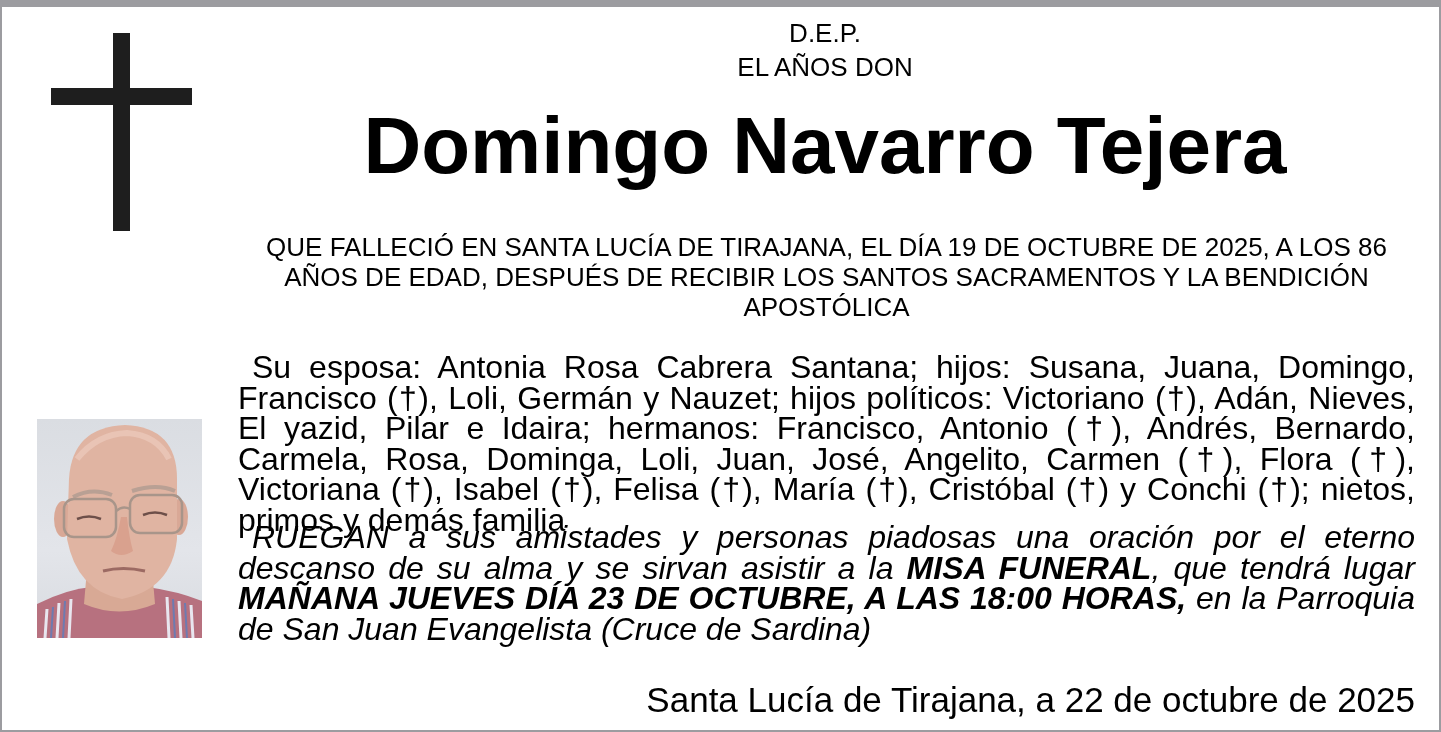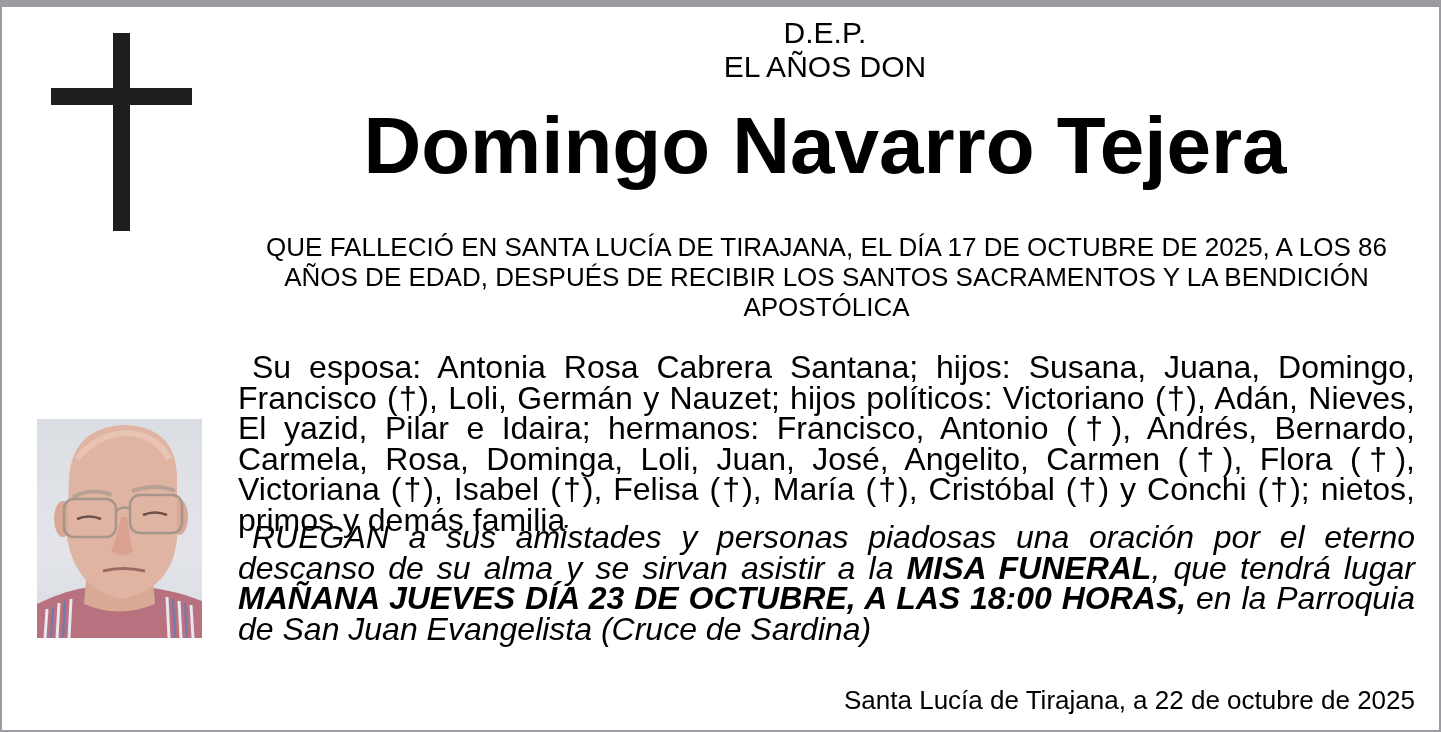--- a/index.html
+++ b/index.html
@@ -1,48 +1,48 @@
 <!DOCTYPE html>
 <html><head>
 <meta charset="utf-8">
 <style>
   html, body { margin: 0; padding: 0; }
   body { width: 1441px; height: 732px; background: #ffffff; position: relative; overflow: hidden; font-family: "Liberation Sans", "DejaVu Sans", sans-serif; color: #000; }
   .frame { position: absolute; left: 0; top: 0; width: 1441px; height: 732px; box-sizing: border-box; border-top: 7px solid #9c9ca0; border-left: 2px solid #9c9ca0; border-right: 2px solid #9c9ca0; border-bottom: 2px solid #9c9ca0; }
   .cross-v { position: absolute; left: 113px; top: 33px; width: 17px; height: 198px; background: #1e1e1e; }
   .cross-h { position: absolute; left: 51px; top: 88px; width: 141px; height: 17px; background: #1e1e1e; }
-  .header-small { position: absolute; left: 600px; width: 450px; text-align: center; font-size: 30px; line-height: 26px; }
+  .header-small { position: absolute; left: 600px; width: 450px; text-align: center; font-size: 26px; line-height: 26px; }
   .dep { top: 20px; }
   .senor { top: 54px; }
   .name { position: absolute; left: 230px; width: 1190px; top: 98px; text-align: center; font-weight: bold; font-size: 80px; line-height: 96px; letter-spacing: 0px; }
   .intro { position: absolute; left: 238px; width: 1177px; top: 232px; text-align: center; font-size: 26px; line-height: 30px; }
   .para { position: absolute; left: 238px; width: 1177px; font-size: 32px; line-height: 30.5px; text-align: justify; text-indent: 14px; }
   .family { top: 352px; }
   .ruegan { top: 522px; font-style: italic; }
   .para b { font-weight: bold; }
-  .sign { position: absolute; right: 26px; top: 684px; font-size: 26px; line-height: 32px; text-align: right; }
+  .sign { position: absolute; right: 26px; top: 684px; font-size: 35px; line-height: 32px; text-align: right; }
   .photo { position: absolute; left: 37px; top: 419px; width: 165px; height: 219px; overflow: hidden; background: linear-gradient(180deg, #dadde2 0%, #e3e5ea 60%, #d8dbe0 100%); }
   .photo svg { display: block; }
 </style>
 </head>
 <body>
 
 <div class="frame"></div>
 
 <div>
   <div class="cross-v"></div>
   <div class="cross-h"></div>
 </div>
 
 <div class="header-small dep">D.E.P.</div>
 <div class="header-small senor">EL AÑOS DON</div>
 
 <div class="name">Domingo Navarro Tejera</div>
 
-<div class="intro">QUE FALLECIÓ EN SANTA LUCÍA DE TIRAJANA, EL DÍA 17 DE OCTUBRE DE 2025, A LOS 86 AÑOS DE EDAD, DESPUÉS DE RECIBIR LOS SANTOS SACRAMENTOS Y LA BENDICIÓN APOSTÓLICA</div>
+<div class="intro">QUE FALLECIÓ EN SANTA LUCÍA DE TIRAJANA, EL DÍA 19 DE OCTUBRE DE 2025, A LOS 86 AÑOS DE EDAD, DESPUÉS DE RECIBIR LOS SANTOS SACRAMENTOS Y LA BENDICIÓN APOSTÓLICA</div>
 
 <div class="para family">Su esposa: Antonia Rosa Cabrera Santana; hijos: Susana, Juana, Domingo, Francisco (†), Loli, Germán y Nauzet; hijos políticos: Victoriano (†), Adán, Nieves, El yazid, Pilar e Idaira; hermanos: Francisco, Antonio (†), Andrés, Bernardo, Carmela, Rosa, Dominga, Loli, Juan, José, Angelito, Carmen (†), Flora (†), Victoriana (†), Isabel (†), Felisa (†), María (†), Cristóbal (†) y Conchi (†); nietos, primos y demás familia</div>
 
 <div class="para ruegan"><span>RUEGAN a sus amistades y personas piadosas una oración por el eterno descanso de su alma y se sirvan asistir a la </span><b>MISA FUNERAL</b><span>, que tendrá lugar </span><b>MAÑANA JUEVES DÍA 23 DE OCTUBRE, A LAS 18:00 HORAS,</b><span> en la Parroquia de San Juan Evangelista (Cruce de Sardina)</span></div>
 
 <div class="sign">Santa Lucía de Tirajana, a 22 de octubre de 2025</div>
 
 <div class="photo" title="portrait of elderly man with glasses">
   <svg width="165" height="219" viewBox="0 0 165 219">
 

